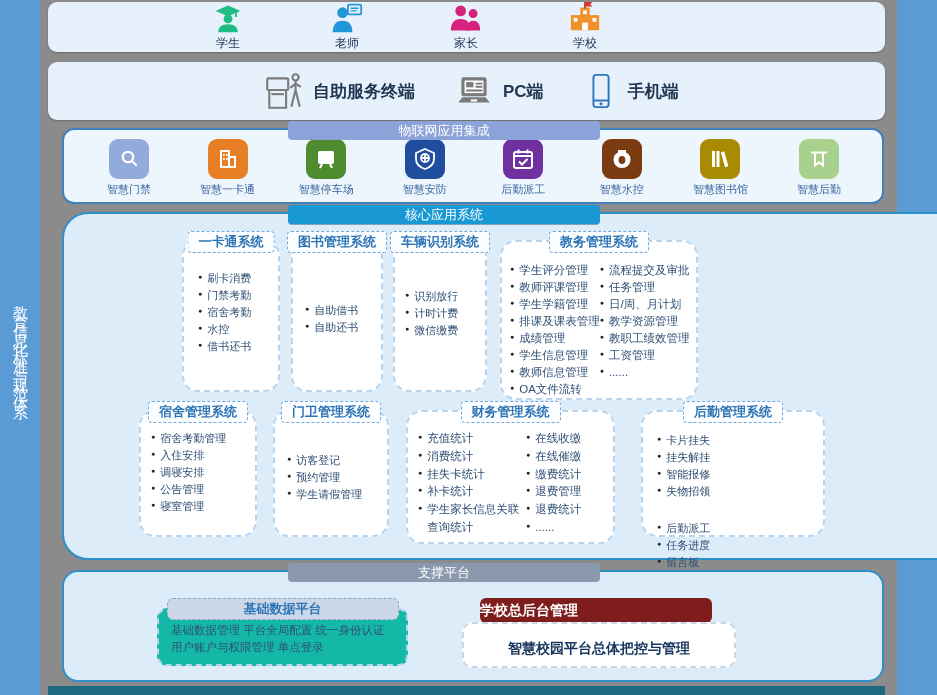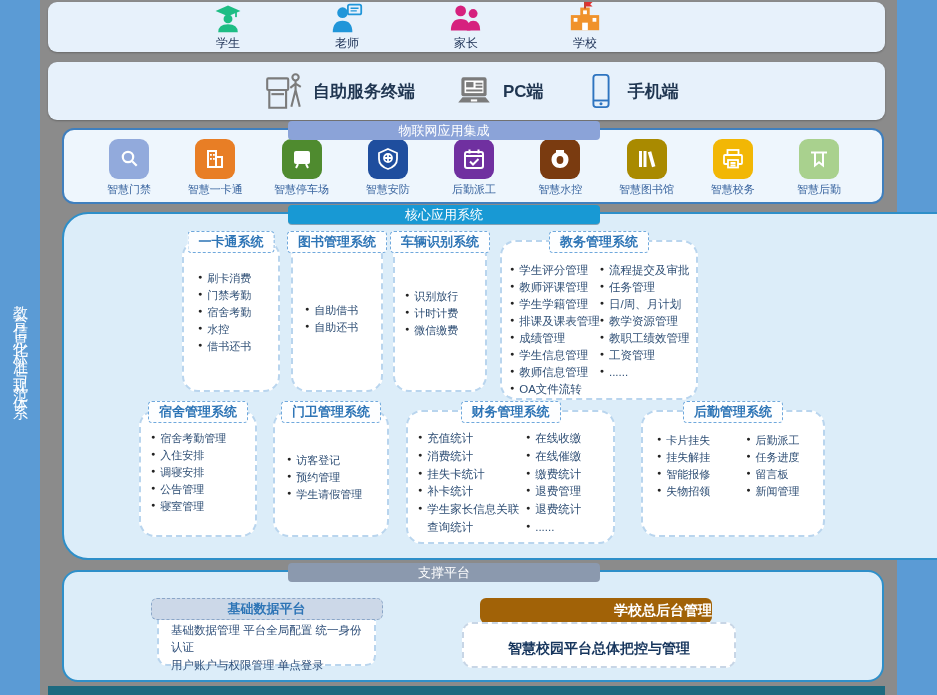--- a/index.html
+++ b/index.html
@@ -54,28 +54,28 @@
   [data-sys="academic"] li{font-size:11.5px;line-height:1.48;}
   [data-sys="dorm"]{left:75px;top:196px;width:118px;height:127px;}
   [data-sys="dorm"] .cols{margin:18px 0 0 10px;}
   [data-sys="gate"]{left:209px;top:196px;width:116px;height:127px;}
   [data-sys="gate"] .cols{margin:40px 0 0 12px;}
   [data-sys="finance"]{left:342px;top:196px;width:209px;height:134px;}
   [data-sys="finance"] .cols{margin:18px 0 0 10px;gap:4px;}
   [data-sys="finance"] li{font-size:11.5px;}
   [data-sys="finance"] ul:first-child{width:104px;}
   [data-sys="logistics"]{left:577px;top:196px;width:184px;height:127px;}
-  [data-sys="logistics"] .cols{margin:20px 0 0 14px;gap:36px;}
+  [data-sys="logistics"] .cols{margin:20px 0 0 14px;gap:20px;flex-direction:column;}
 
   
   .support{left:62px;top:570px;width:822px;height:112px;background:#dcedf9;border:2px solid #2e8fc9;border-radius:16px;}
-  .basic-box{position:absolute;left:93px;top:36px;width:219px;height:58px;background:#ffffff;border:2px dashed #b9d5ee;border-radius:10px;box-sizing:border-box;}
+  .basic-box{position:absolute;left:93px;top:36px;width:251px;height:58px;background:#14b8a6;border:2px dashed #b9d5ee;border-radius:10px;box-sizing:border-box;}
   .basic-pill{position:absolute;top:-12px;left:50%;transform:translateX(-50%);width:230px;height:20px;line-height:20px;text-align:center;background:#ccd8e8;border:1px dashed #8aa6c8;border-radius:6px;color:#2e75b6;font-weight:bold;font-size:13px;}
   .basic-text{margin:12px 10px 0 12px;font-size:11.5px;color:#30507a;line-height:1.5;white-space:pre-line;}
-  .admin-head{position:absolute;left:416px;top:26px;width:232px;height:25px;line-height:25px;text-align:right;background:#a16207;border-radius:6px;color:#fff;font-weight:bold;font-size:14px;}
+  .admin-head{position:absolute;left:416px;top:26px;width:232px;height:25px;line-height:25px;text-align:left;background:#7f1d1d;border-radius:6px;color:#fff;font-weight:bold;font-size:14px;}
   .admin-box{position:absolute;left:398px;top:50px;width:274px;height:46px;background:#fff;border:2px dashed #c8d6e6;border-radius:10px;display:flex;align-items:center;justify-content:center;font-weight:bold;color:#17365d;font-size:14px;box-sizing:border-box;padding-top:8px;}
 
   .basebar{position:absolute;left:48px;top:686px;width:837px;height:9px;background:#1d6a80;}
 </style>
 </head>
 <body>
 
 <div class="stage">
 
   <div class="side left">
@@ -270,33 +270,20 @@
             <g fill="#fff">
               <rect x="4" y="4" width="3" height="16"></rect>
               <rect x="8.5" y="4" width="3" height="16"></rect>
               <path d="M12.8 5.2 l3.4-1 4.2 15 -3.4 1 Z"></path>
             </g>
           </svg>
         </span>
         <span class="lbl">智慧图书馆</span>
       </div>
 
-      <div class="iot-item">
-        <span class="tile" style="background: rgb(242, 183, 5); color: rgb(242, 183, 5);">
-          <svg viewBox="0 0 24 24" width="24" height="24">
-            <g fill="none" stroke="#fff" stroke-width="1.8">
-              <rect x="6.5" y="3" width="11" height="5"></rect>
-              <rect x="3" y="8" width="18" height="9" rx="1"></rect>
-              <rect x="7" y="13" width="10" height="7.5" fill="currentColor"></rect>
-              <path d="M9.5 16 h5 M9.5 18.5 h5"></path>
-            </g>
-          </svg>
-        </span>
-        <span class="lbl">智慧校务</span>
-      </div>
 
       <div class="iot-item">
         <span class="tile" style="background: rgb(169, 209, 142); color: rgb(169, 209, 142);">
           <svg viewBox="0 0 24 24" width="24" height="24">
             <g fill="none" stroke="#fff" stroke-width="2">
               <path d="M4 5.5 h16"></path>
               <path d="M8 5.5 v13 l4 -3.2 4 3.2 v-13"></path>
             </g>
           </svg>
         </span>

